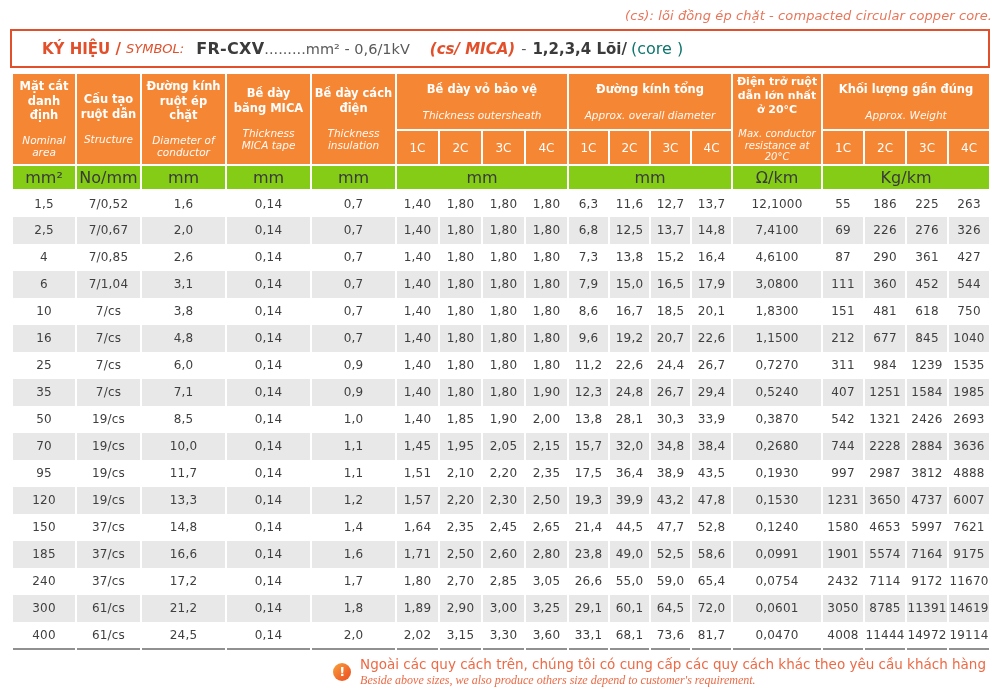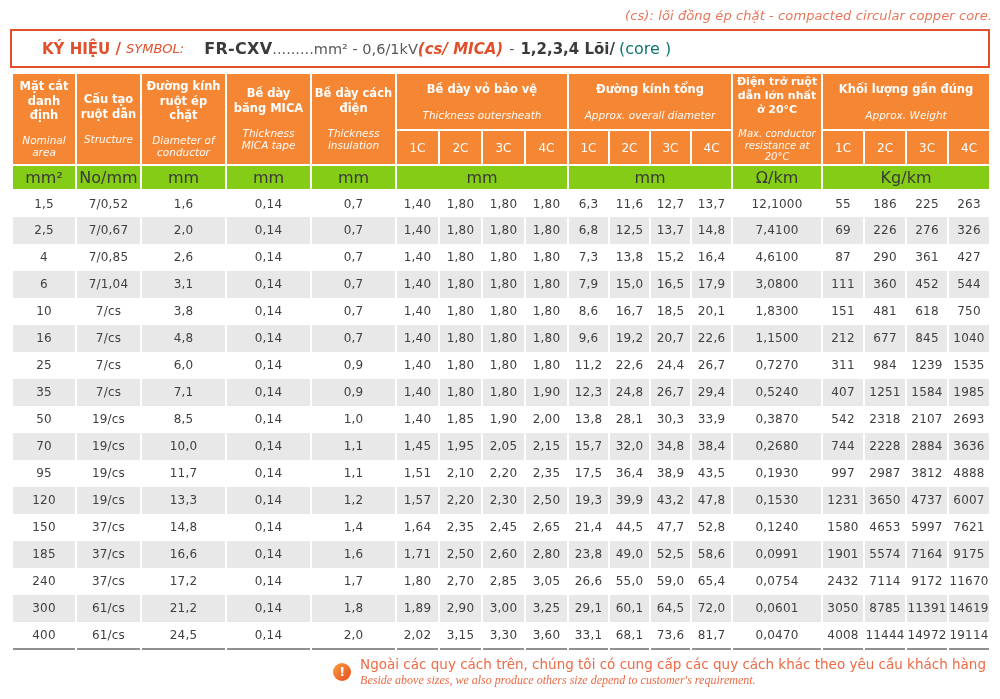--- a/index.html
+++ b/index.html
@@ -20,23 +20,23 @@
 
   .symbol-bar {
     position:absolute; top:29px; left:10px;
     width:980px; height:39px;
     border:2px solid #e1502b; background:#fff;
     display:flex; align-items:center;
     padding-left:30px;
   }
   .symbol-bar .lbl-vn { color:#e1502b; font-weight:bold; font-size:15px; }
   .symbol-bar .lbl-en { color:#e1502b; font-style:italic; font-size:13px; margin-left:5px; }
-  .symbol-bar .code   { color:#3b3b3b; font-weight:bold; font-size:16px; margin-left:20px; letter-spacing:.3px; }
+  .symbol-bar .code   { color:#3b3b3b; font-weight:bold; font-size:16px; margin-left:12px; letter-spacing:.3px; }
   .symbol-bar .spec   { color:#5a5a5a; font-size:14.5px; }
-  .symbol-bar .mica   { color:#e1502b; font-weight:bold; font-style:italic; font-size:15px; margin-left:0; }
+  .symbol-bar .mica   { color:#e1502b; font-weight:bold; font-style:italic; font-size:15px; margin-left:20px; }
   .symbol-bar .dash   { color:#5a5a5a; font-size:14.5px; margin:0 6px; }
   .symbol-bar .cores  { color:#3b3b3b; font-weight:bold; font-size:15px; }
   .symbol-bar .cores-en { color:#0f766e; font-size:16px; margin-left:4px; }
 
   .tablewrap { position:absolute; top:72px; left:11px; }
   table.spec {
     border-collapse:collapse; table-layout:fixed;
     width:978px; border:2px solid #909090;
     font-size:12px; color:#3f3f3f;
   }
@@ -354,22 +354,22 @@
           <td>1,40</td>
           <td>1,85</td>
           <td>1,90</td>
           <td>2,00</td>
           <td>13,8</td>
           <td>28,1</td>
           <td>30,3</td>
           <td>33,9</td>
           <td>0,3870</td>
           <td>542</td>
-          <td>2318</td>
-          <td>2107</td>
+          <td>1321</td>
+          <td>2426</td>
           <td>2693</td>
         </tr>
         <tr class="alt">
           <td>70</td>
           <td>19/cs</td>
           <td>10,0</td>
           <td>0,14</td>
           <td>1,1</td>
           <td>1,45</td>
           <td>1,95</td>

